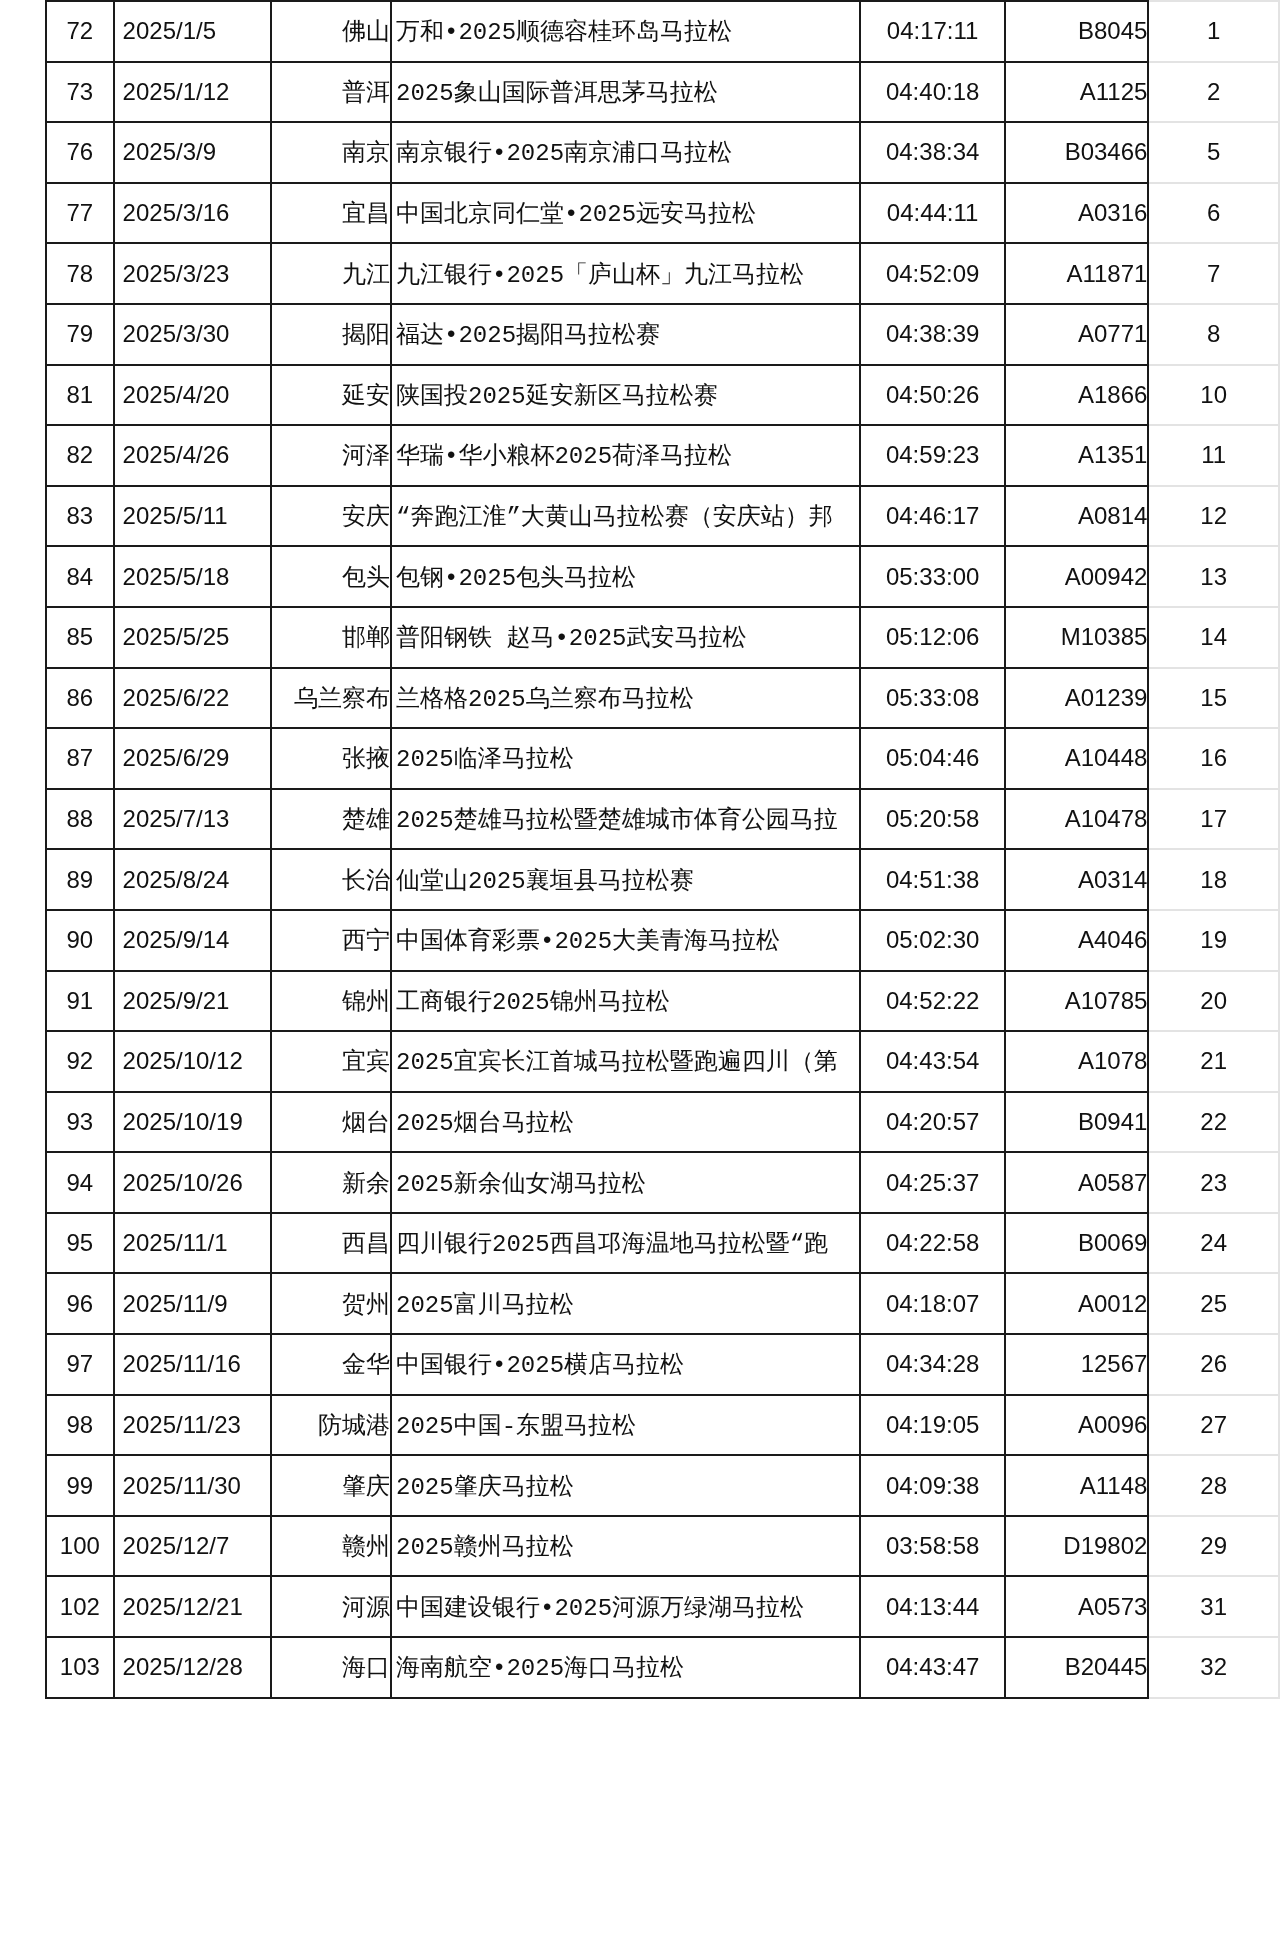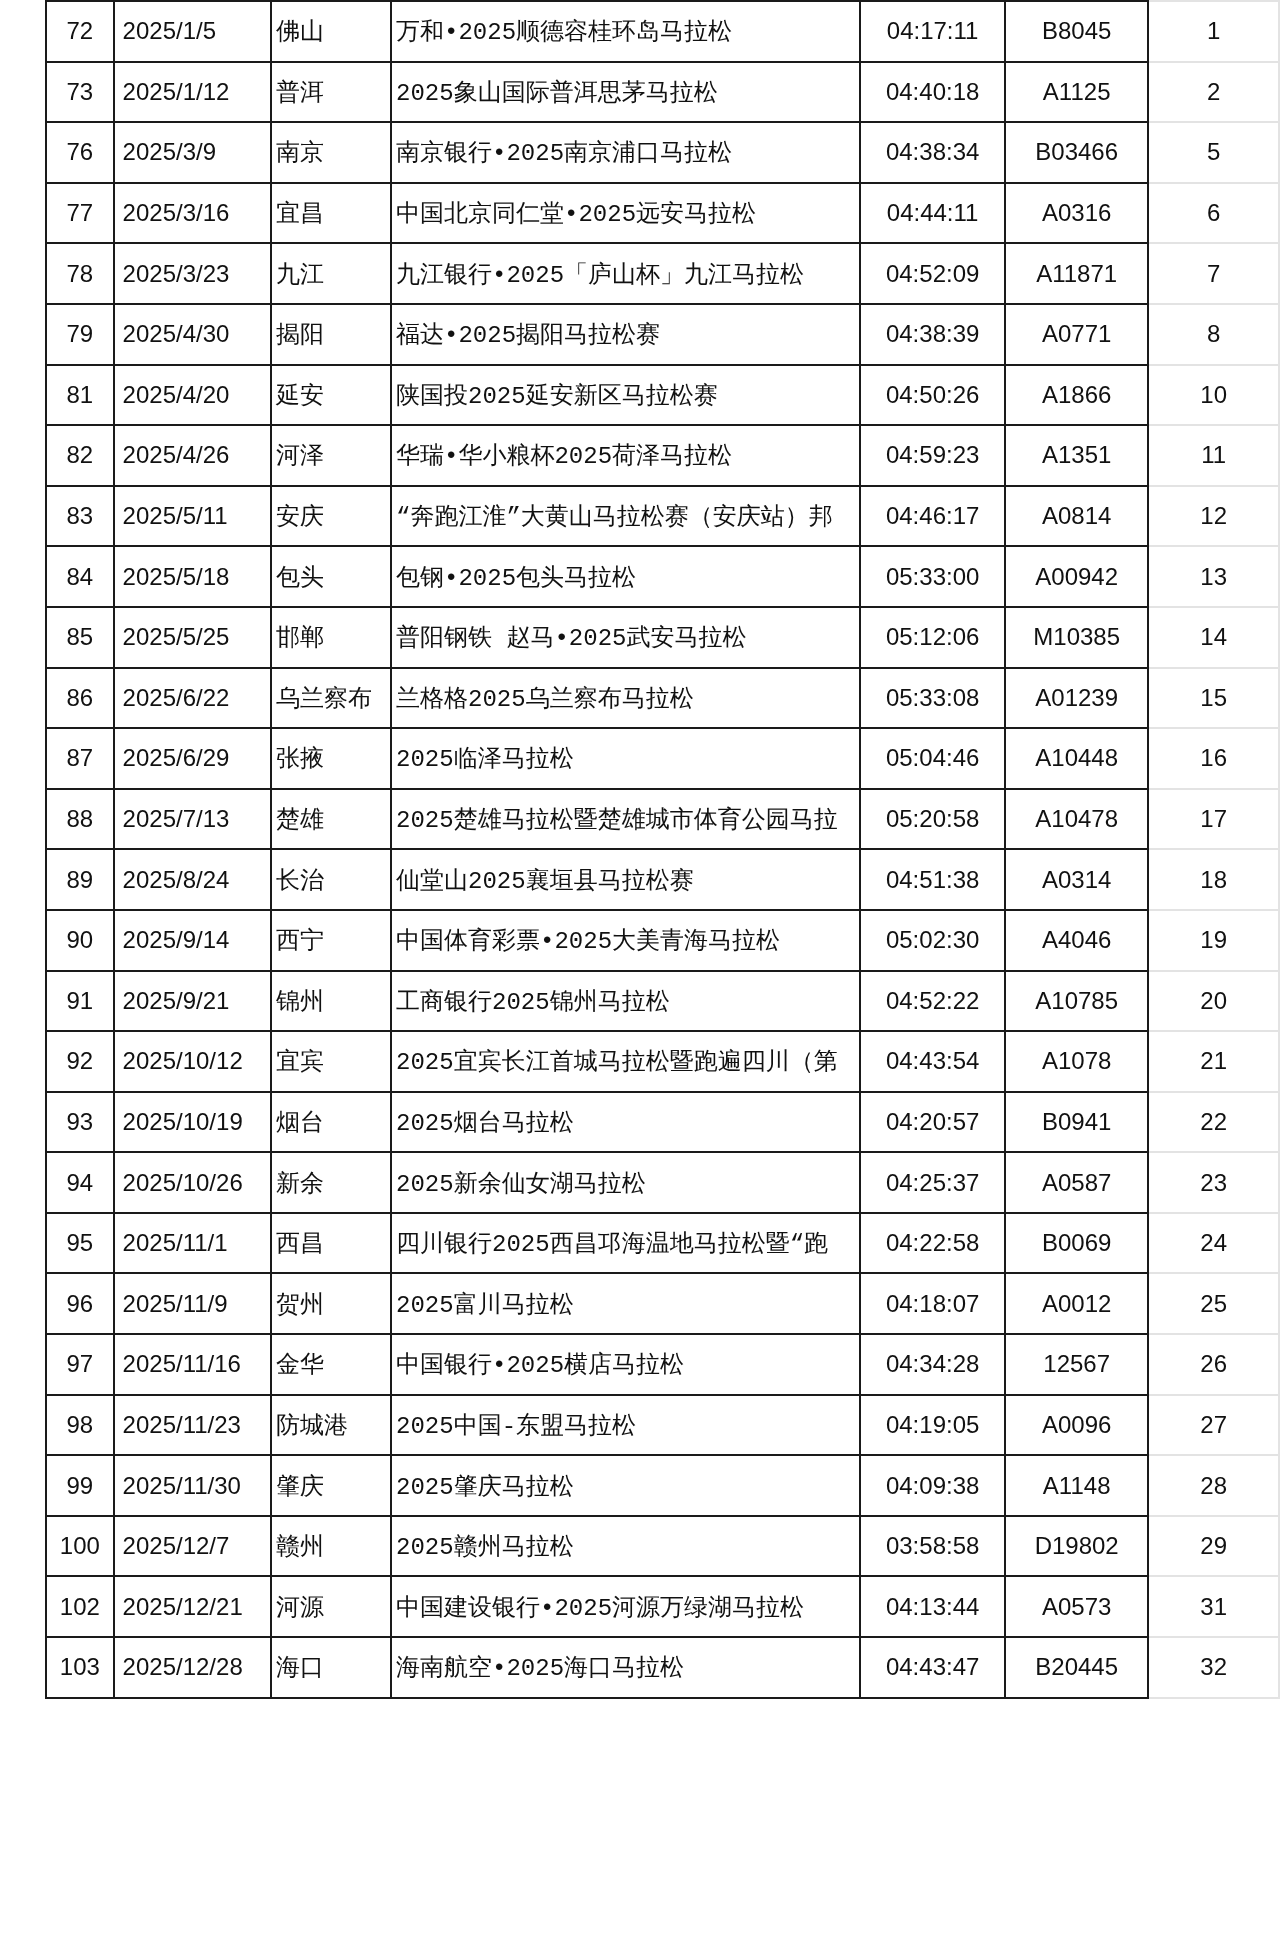--- a/index.html
+++ b/index.html
@@ -22,24 +22,24 @@
     vertical-align: middle;
   }
   .sheet td.rank {
     border-top: 2px solid #e3e3e3;
     border-bottom: 2px solid #e3e3e3;
     border-right: 2px solid #e3e3e3;
     text-align: center;
   }
   .c-no { width: 71px; text-align: center; }
   .c-date { width: 153px; padding-left: 8px !important; }
-  .c-city { width: 118px; padding-left: 4px !important; font-family: "DejaVu Sans", sans-serif; }
+  .c-city { width: 118px; padding-left: 4px !important; font-family: "DejaVu Sans", sans-serif; text-align: right; }
   .c-race { width: 464px; padding-left: 4px !important; font-family: Liberation Mono, monospace; }
   .c-time { width: 153px; text-align: center; }
-  .c-bib { width: 153px; text-align: center; }
+  .c-bib { width: 153px; text-align: right; }
   .c-rank { width: 150px; }
   .race-inner { display: block; overflow: hidden; width: 460px; }
 </style>
 </head>
 <body>
 
 <table class="sheet">
   <colgroup>
     <col class="c-no">
       <col class="c-date">
@@ -107,21 +107,21 @@
     <td class="c-race">
           <span class="race-inner">九江银行•2025「庐山杯」九江马拉松</span>
         </td>
     <td class="c-time">04:52:09</td>
     <td class="c-bib">A11871</td>
     <td class="c-rank rank">7</td>
   </tr>
 
   <tr>
     <td class="c-no">79</td>
-    <td class="c-date">2025/4/30</td>
+    <td class="c-date">2025/3/30</td>
     <td class="c-city">揭阳</td>
     <td class="c-race">
           <span class="race-inner">福达•2025揭阳马拉松赛</span>
         </td>
     <td class="c-time">04:38:39</td>
     <td class="c-bib">A0771</td>
     <td class="c-rank rank">8</td>
   </tr>
 
 

